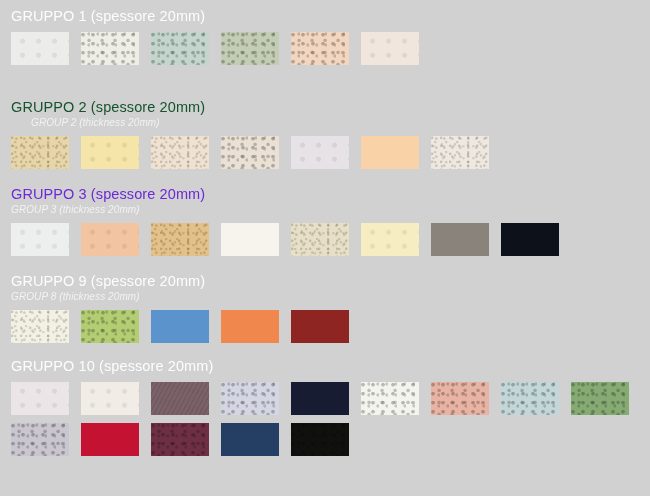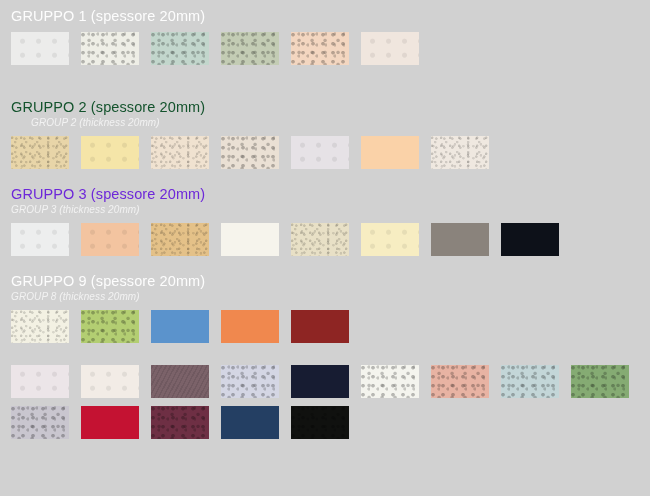--- a/index.html
+++ b/index.html
@@ -206,20 +206,21 @@
         <div class="swatch" title="#f0884e" style="left: 221px; width: 58px; height: 33px; background: rgb(240, 136, 78);">
           <div class="tex flat"></div>
         </div>
         <div class="swatch" title="#8e2523" style="left: 291px; width: 58px; height: 33px; background: rgb(142, 37, 35);">
           <div class="tex flat"></div>
         </div>
       </div>
     </div>
     <div class="group" style="top: 358px;">
       <div class="group-head">
+        <div class="group-title" style="color: rgb(253, 253, 253);">GRUPPO 10 (spessore 20mm)</div>
       </div>
       <div class="swatch-row">
         <div class="swatch" title="#ece5e8" style="left: 11px; width: 58px; height: 33px; background: rgb(236, 229, 232);">
           <div class="tex soft"></div>
         </div>
         <div class="swatch" title="#f2ece6" style="left: 81px; width: 58px; height: 33px; background: rgb(242, 236, 230);">
           <div class="tex soft"></div>
         </div>
         <div class="swatch" title="#7b6269" style="left: 151px; width: 58px; height: 33px; background: rgb(123, 98, 105);">
           <div class="tex streak"></div>

